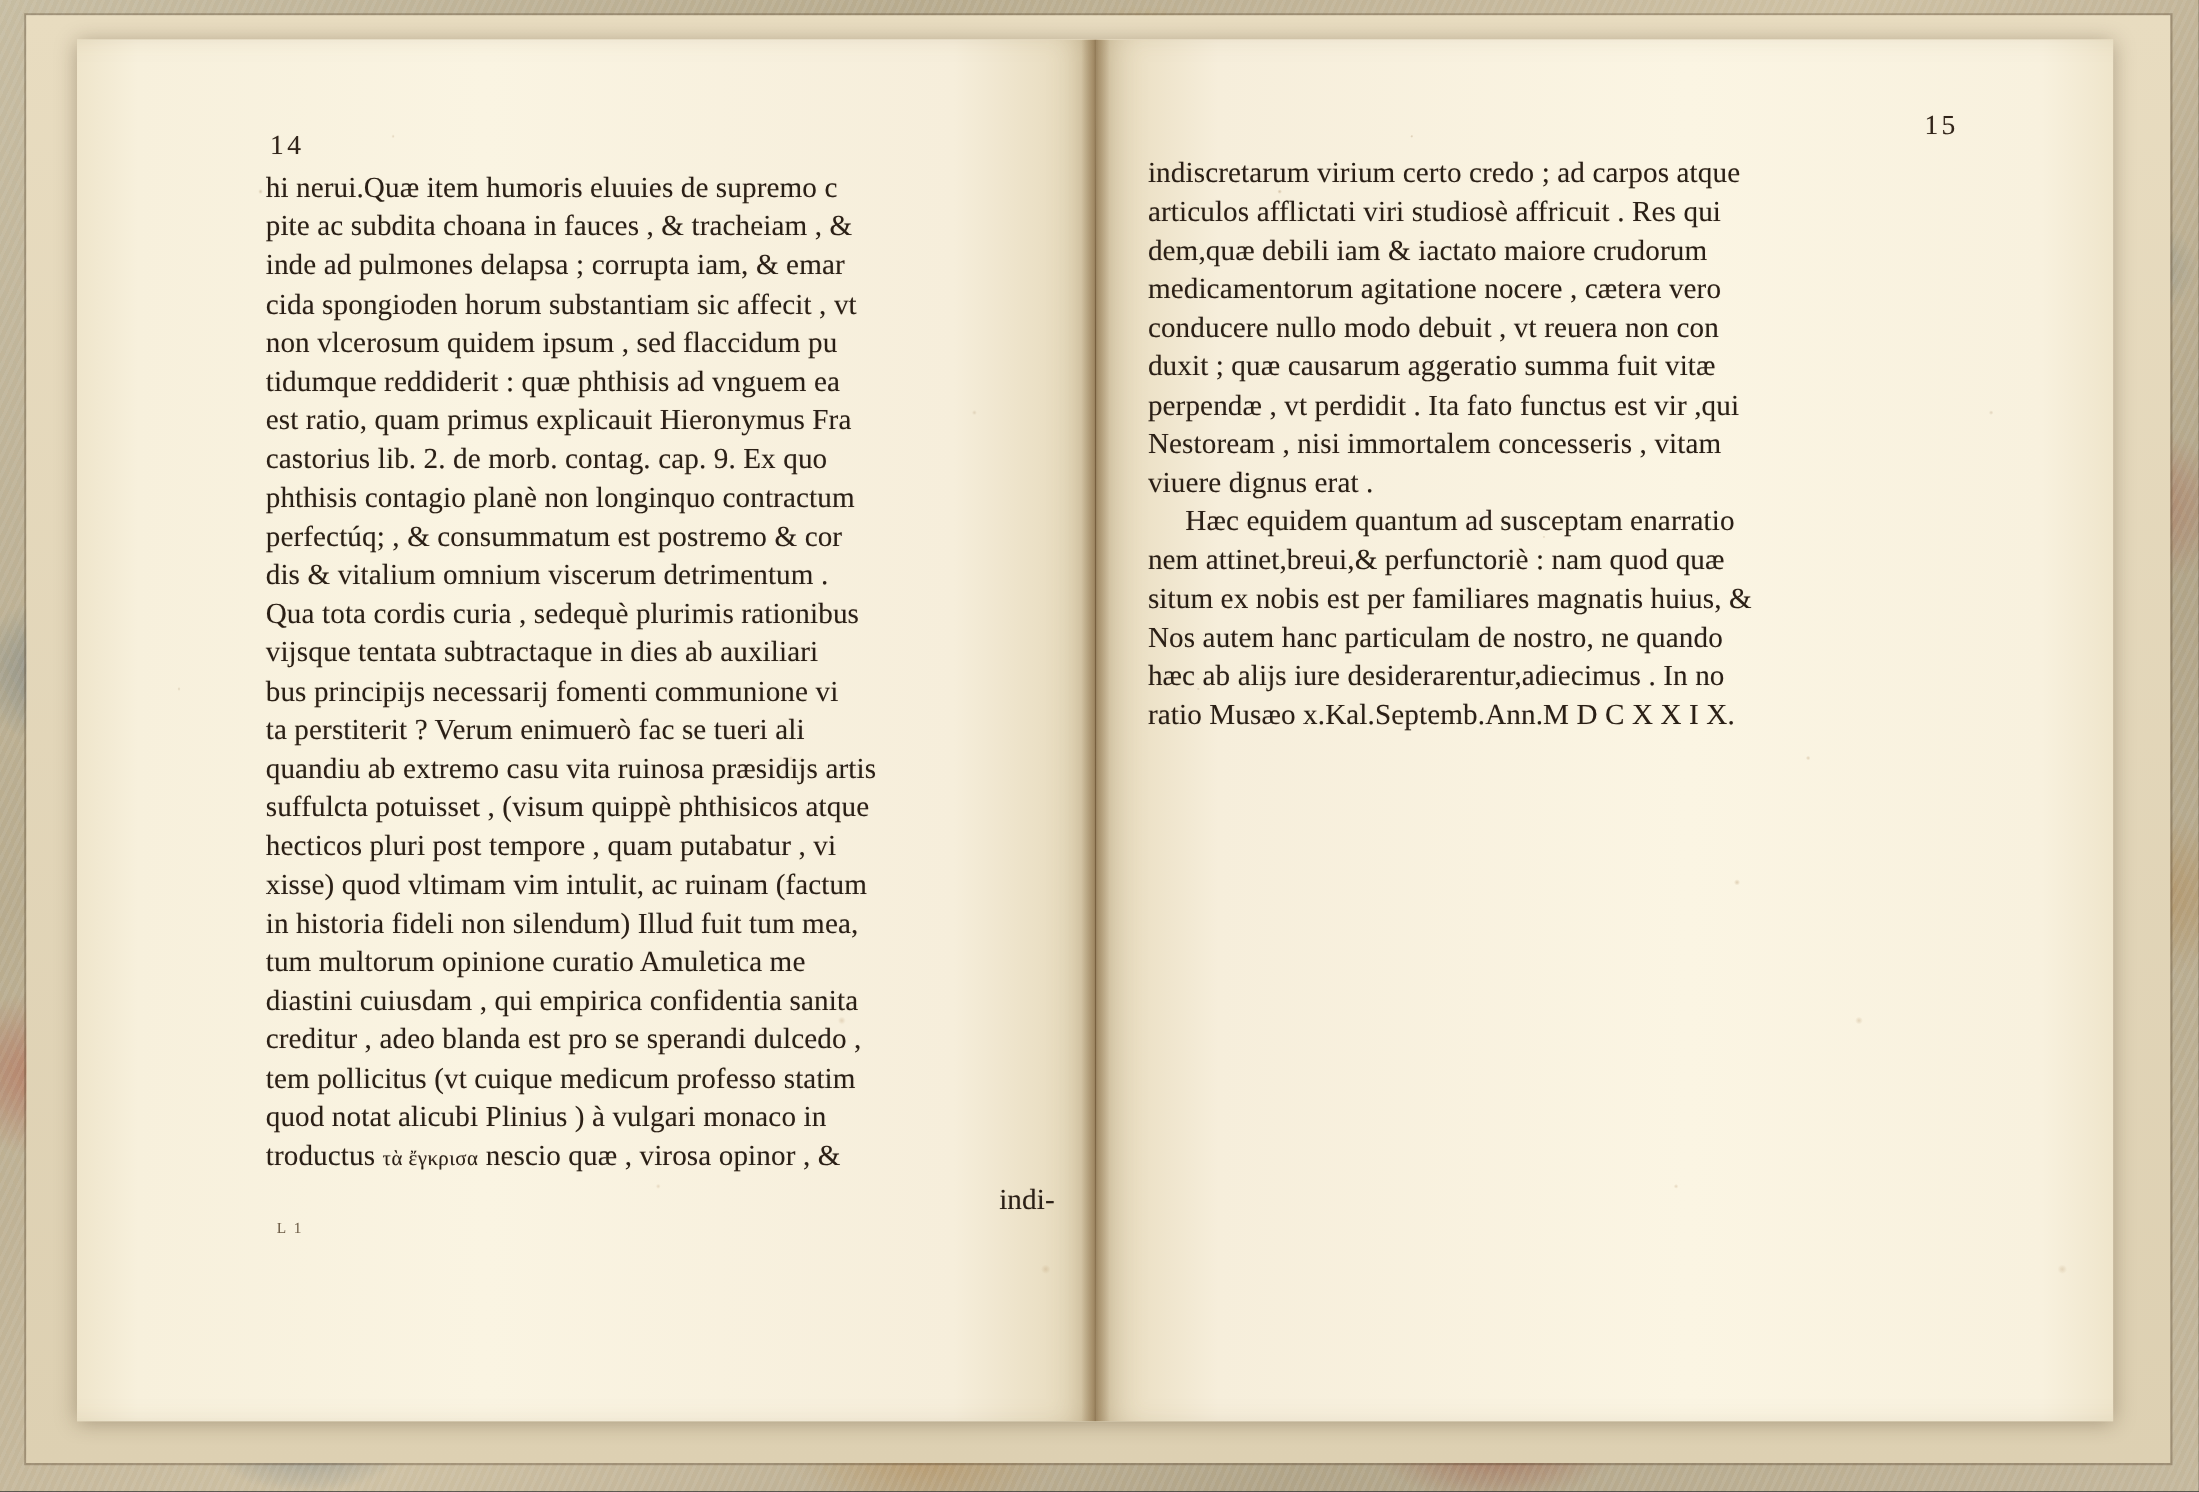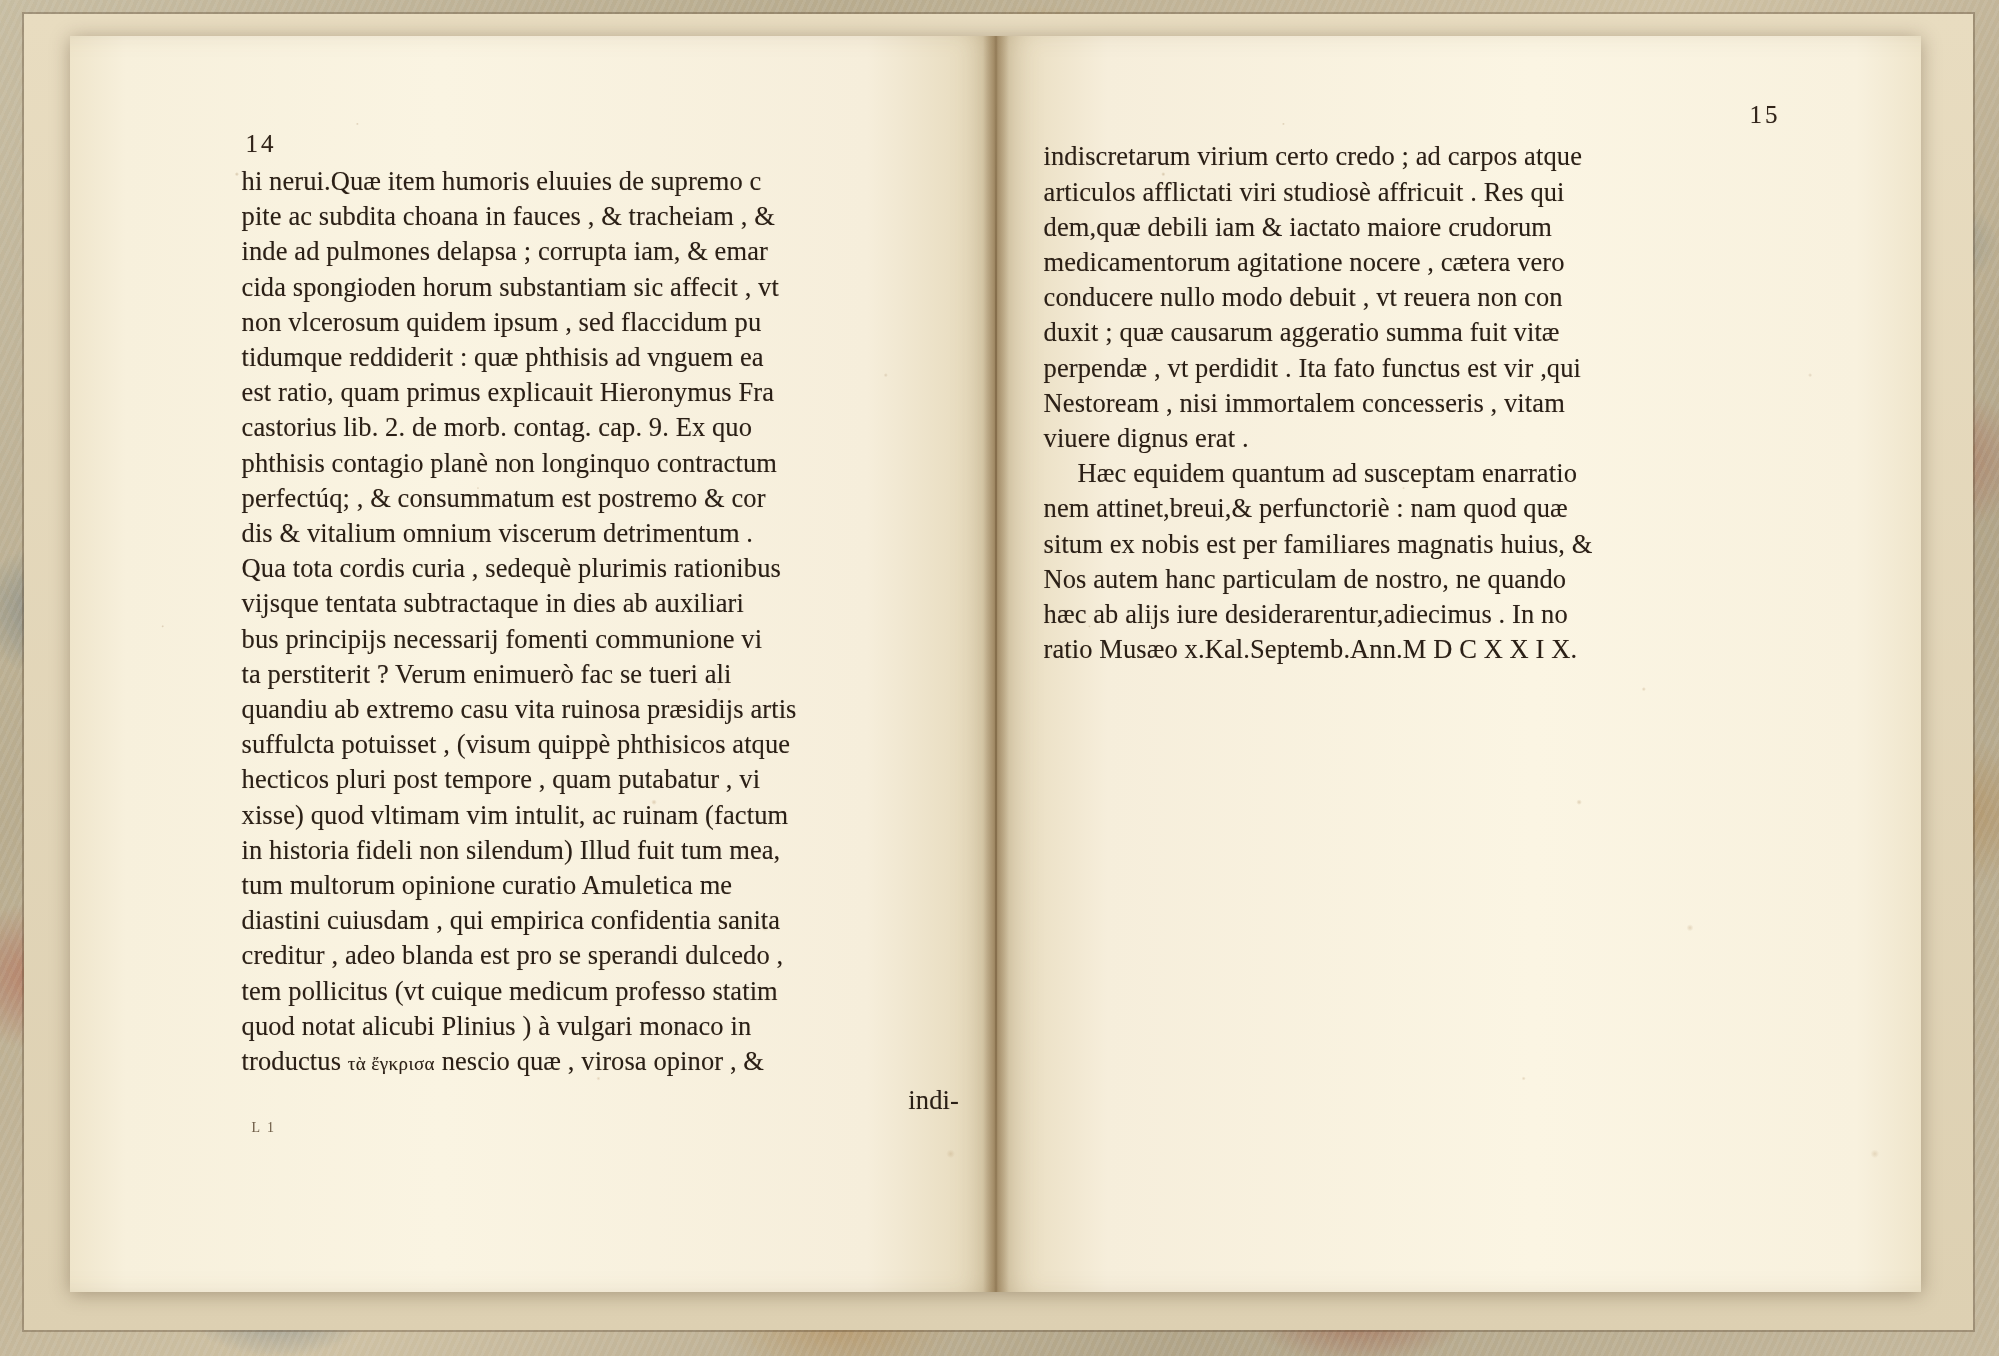--- a/index.html
+++ b/index.html
@@ -82,21 +82,21 @@
       radial-gradient(circle 5px at 75% 71%, rgba(150,105,50,.22), transparent 70%),
       radial-gradient(circle 3px at 57% 83%, rgba(150,105,50,.22), transparent 70%),
       radial-gradient(circle 2px at 10% 47%, rgba(130,90,45,.26), transparent 70%),
       radial-gradient(circle 3px at 88% 27%, rgba(130,90,45,.20), transparent 70%),
       radial-gradient(circle 2px at 44% 36%, rgba(130,90,45,.22), transparent 70%),
       radial-gradient(circle 6px at 95% 89%, rgba(150,105,50,.18), transparent 72%);
   }
 
   
   .textblock{position:absolute;}
-  .left .textblock{left:18.5%;right:3.5%;top:6.6%;margin-top:11px;}
+  .left .textblock{left:18.5%;right:3.5%;top:6.6%;}
   .right .textblock{left:5.0%;right:15.0%;top:5.2%;}
 
   .folio{
     font-size:25px;letter-spacing:3px;color:#31241a;
     font-family:"Liberation Serif","DejaVu Serif",serif;
   }
   .left .folio{text-align:left;margin-bottom:6px;padding-left:4px;}
   .right .folio{text-align:right;margin-bottom:10px;padding-right:2px;}
 
   .line{

